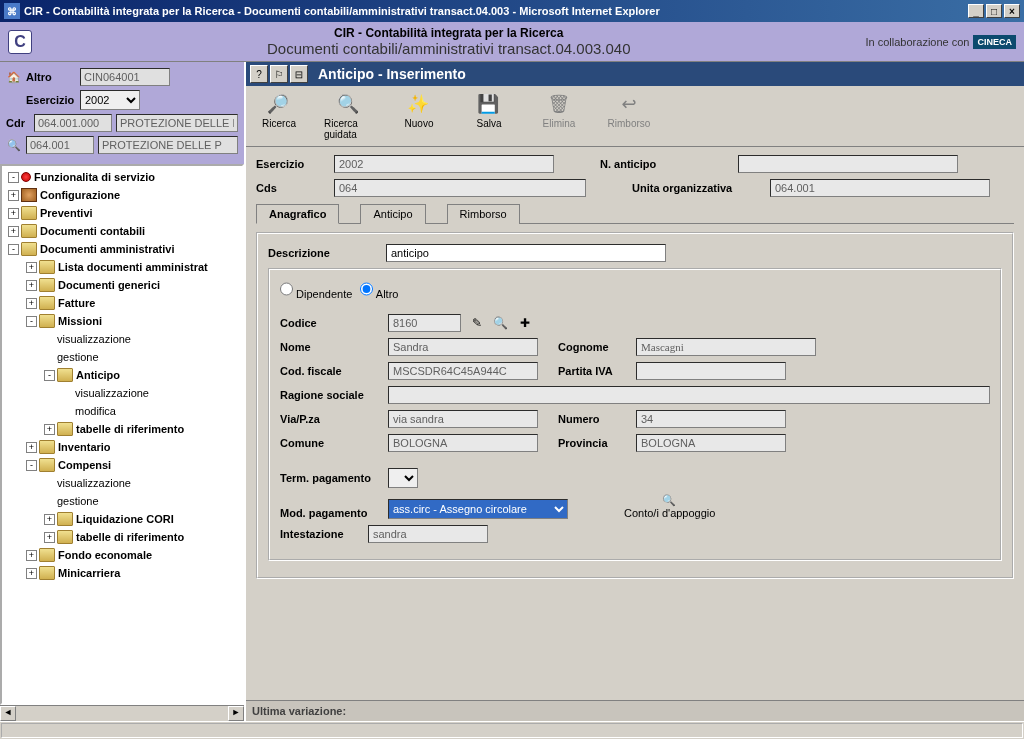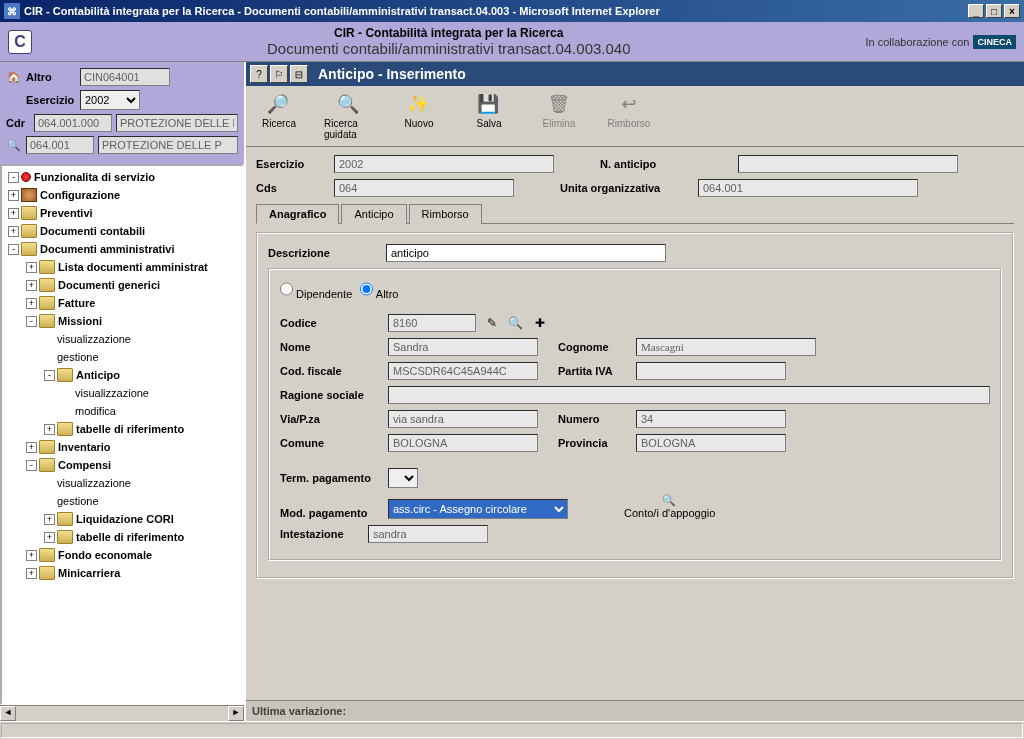--- a/index.html
+++ b/index.html
@@ -56,21 +56,21 @@
 .tb-item.disabled .tlbl { color: #808080; }
 .tb-item.disabled .tico { color: #808080; }
 
 .form-area { flex: 1; padding: 8px 10px; overflow: auto; }
 .form-row { display: flex; align-items: center; margin-bottom: 6px; gap: 8px; }
 .form-row .flbl { font-weight: bold; min-width: 70px; }
 .form-row input { border: 1px inset #808080; padding: 1px 4px; height: 18px; background: #fff; }
 .form-row input[readonly] { background: #e8e8e8; color: #606060; }
 .form-row select { height: 20px; border: 1px inset #808080; }
 
-.tabs { display: flex; border-bottom: 1px solid #808080; margin-bottom: 8px; }
+.tabs { display: flex; border-bottom: 1px solid #808080; margin-bottom: 8px; gap: 19px; }
 .tab { padding: 3px 12px; border: 1px solid #808080; border-bottom: none; background: #d4d0c8; margin-right: 2px; cursor: pointer; position: relative; top: 1px; }
 .tab.active { background: #d4d0c8; border-bottom: 1px solid #d4d0c8; font-weight: bold; }
 
 .panel-box { border: 1px solid #808080; border-top-color: #fff; border-left-color: #fff; padding: 10px; margin-bottom: 6px; background: #d4d0c8; }
 .panel-box.inset { border: 2px groove #fff; }
 
 .icon-btn { width: 16px; height: 16px; display: inline-flex; align-items: center; justify-content: center; cursor: pointer; font-size: 12px; }
 
 .statusbar { height: 18px; background: #d4d0c8; border-top: 1px solid #fff; display: flex; }
 .statusbar .cell { border: 1px inset #fff; flex: 1; margin: 1px; }
@@ -285,21 +285,21 @@
     <div class="form-area">
       <div class="form-row">
         <span class="flbl">Esercizio</span>
         <input readonly="" style="width: 220px;" value="2002">
         <span style="width:30px"></span>
         <span class="flbl" style="min-width:130px">N. anticipo</span>
         <input readonly="" style="width: 220px;" value="">
       </div>
       <div class="form-row">
         <span class="flbl">Cds</span>
-        <input readonly="" style="width: 180px;" value="064">
+        <input readonly="" style="width: 252px;" value="064">
         <span style="width:30px"></span>
         <span class="flbl" style="min-width:130px">Unita organizzativa</span>
         <input readonly="" style="width: 220px;" value="064.001">
       </div>
 
       <div class="tabs">
         <div class="tab active">Anagrafico</div>
         <div class="tab">Anticipo</div>
         <div class="tab">Rimborso</div>
       </div>
@@ -311,21 +311,21 @@
         </div>
 
         <div class="panel-box inset" style="">
           <div class="form-row">
             <label><input type="radio" name="tipo" style=""> <span>Dipendente</span></label>
             <label><input type="radio" name="tipo" checked="" style=""> <span>Altro</span></label>
           </div>
           <div style="height:8px"></div>
           <div class="form-row">
             <span class="flbl" style="min-width:100px">Codice</span>
-            <input readonly="" style="width: 88px;" value="8160">
+            <input readonly="" style="width: 73px;" value="8160">
             <span class="icon-btn">✎</span>
             <span class="icon-btn">🔍</span>
             <span class="icon-btn">✚</span>
           </div>
           <div class="form-row">
             <span class="flbl" style="min-width:100px">Nome</span>
             <input readonly="" style="width: 150px;" value="Sandra">
             <span class="flbl" style="min-width:70px;margin-left:12px">Cognome</span>
             <input readonly="" style="width: 180px; font-family: Liberation Serif, serif;" value="Mascagni">
           </div>

